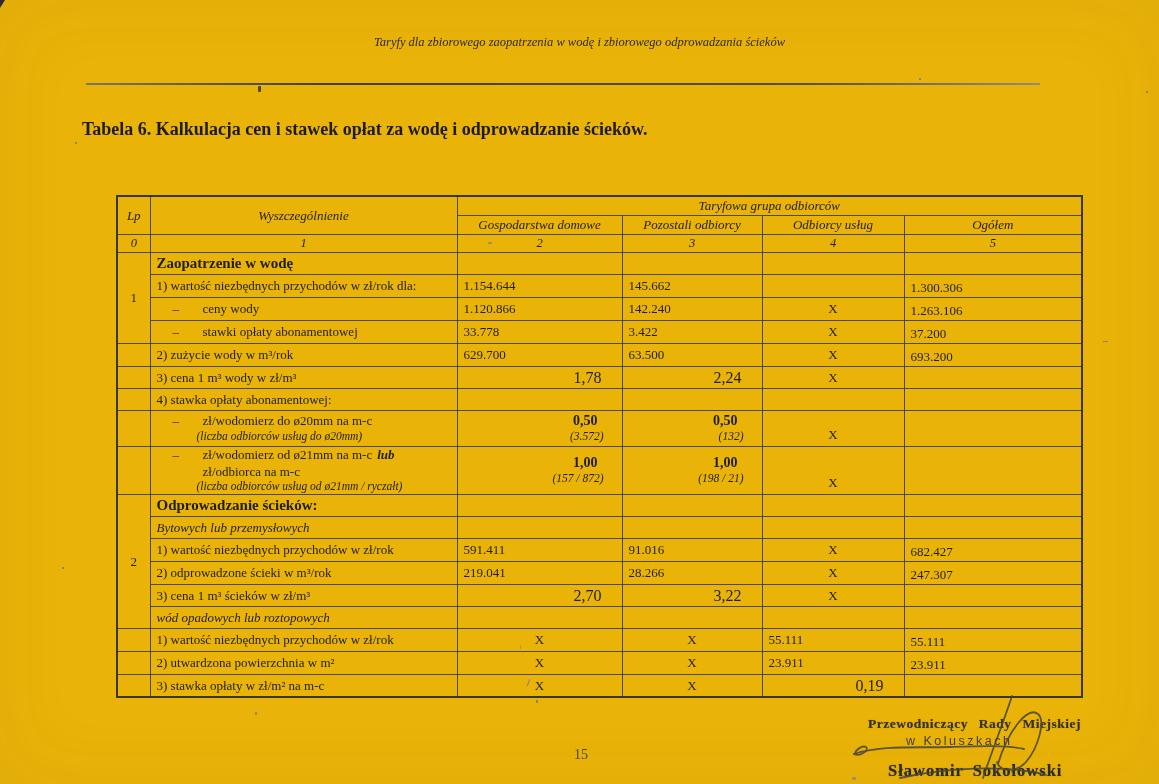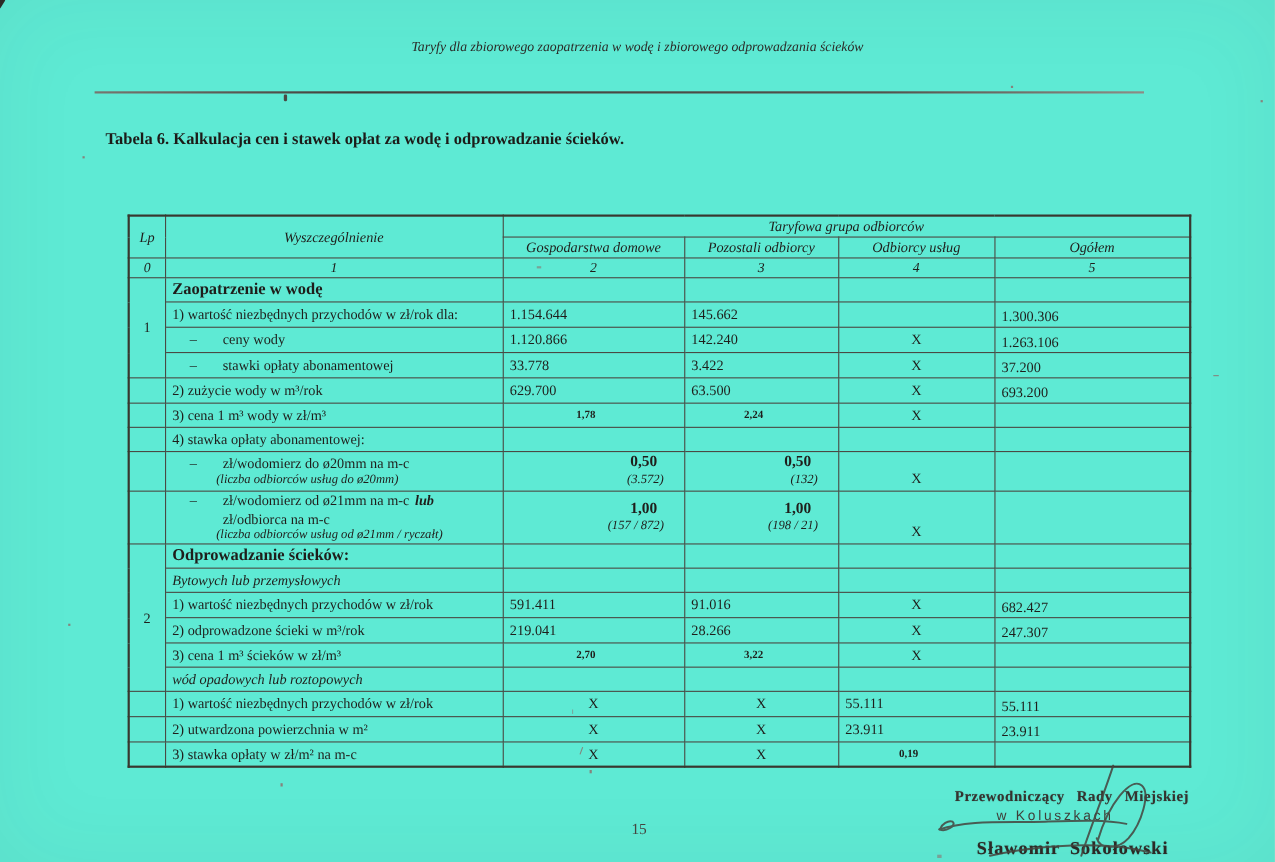--- a/index.html
+++ b/index.html
@@ -1,46 +1,46 @@
 <!DOCTYPE html>
 <html><head>
 <meta charset="utf-8">
 <style>
   html,body{margin:0;padding:0;background:#d8d8d4;}
   .page{
     position:relative;width:1159px;height:784px;margin:0 auto;
-    background:#5eead4;
+    background:#eab308;
     box-shadow:inset 0 0 80px rgba(60,60,50,0.06);
     font-family:"Liberation Serif","DejaVu Serif",serif;
     color:#201f1d;overflow:hidden;
   }
   
   .doc-header{position:absolute;top:34px;left:0;width:100%;text-align:center;
     font-style:italic;font-size:12.5px;line-height:1.3;color:#2b2a27;}
   .top-rule{position:absolute;top:83px;left:86px;width:954px;height:2px;
     background:linear-gradient(to right,#77766f,#403f3a 25%,#53524c 75%,#8d8c85);}
   .anchor-mark{position:absolute;top:86px;left:258px;width:3px;height:6px;
     background:#4a4944;border-radius:1px;}
-  .doc-title{position:absolute;top:119px;left:96px;font-weight:bold;font-size:15px;color:#1c1b18;}
+  .doc-title{position:absolute;top:119px;left:82px;font-weight:bold;font-size:18px;color:#1c1b18;}
 
   
   .tbl-wrap{position:absolute;top:195px;left:92px;padding-left:24px;}
   table{border-collapse:collapse;table-layout:fixed;width:965px;font-size:13px;color:#1f1e1b;}
   td{border:1px solid #4a4943;padding:0 6px;vertical-align:middle;height:21px;
      overflow:hidden;white-space:nowrap;}
   table{border:2px solid #38372f;}
   .hr1 td,.hr2 td{height:18px;font-style:italic;text-align:center;padding:0 2px;}
   .numrow td{height:17px;font-style:italic;text-align:center;font-size:12.5px;}
   .lp{text-align:center;padding:0 2px;}
   .lbl{text-align:left;padding-left:6px;}
   .bold{font-weight:bold;font-size:15px;}
   .ital{font-style:italic;}
   .num{text-align:left;padding-right:8px;}
   .low{vertical-align:bottom;padding-bottom:1px;}
-  .price{font-weight:bold;font-size:10px;text-align:center;padding-right:20px;}
+  .price{font-weight:normal;font-size:16px;text-align:right;padding-right:20px;}
   .xc{text-align:center;}
   .xbot{vertical-align:bottom;padding-bottom:3px;}
   .rh36{height:36px;}
   .rh48{height:48px;}
   .rh19{height:19px;}
   .indent{padding-left:16px;}
   .dash{display:inline-block;width:30px;text-align:left;padding-left:6px;}
   .subline{font-style:italic;font-size:11.5px;padding-left:30px;line-height:1.2;}
   .mainline{line-height:1.25;}
   .line2{padding-left:36px;line-height:1.25;}

